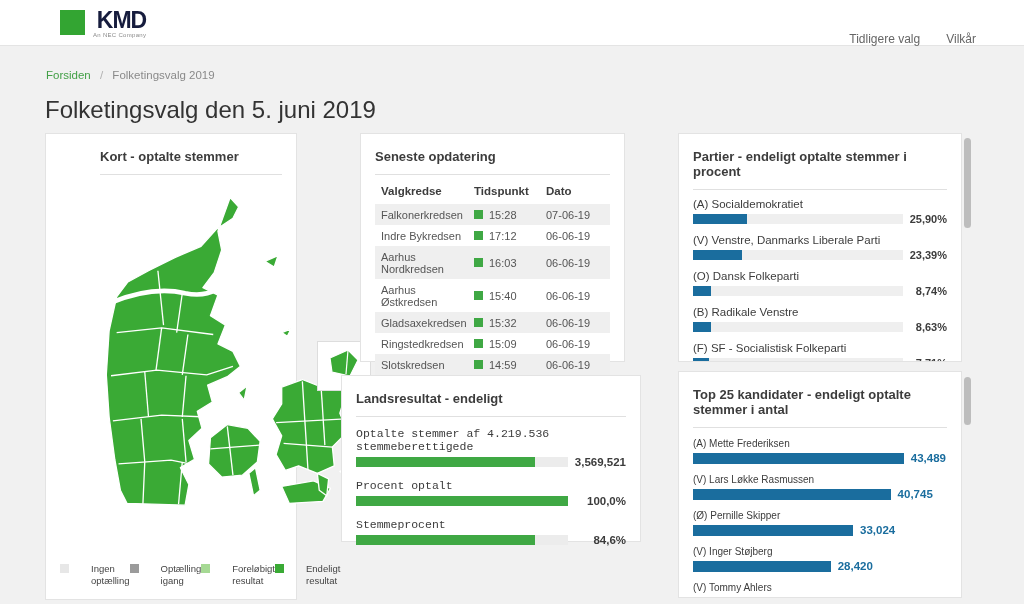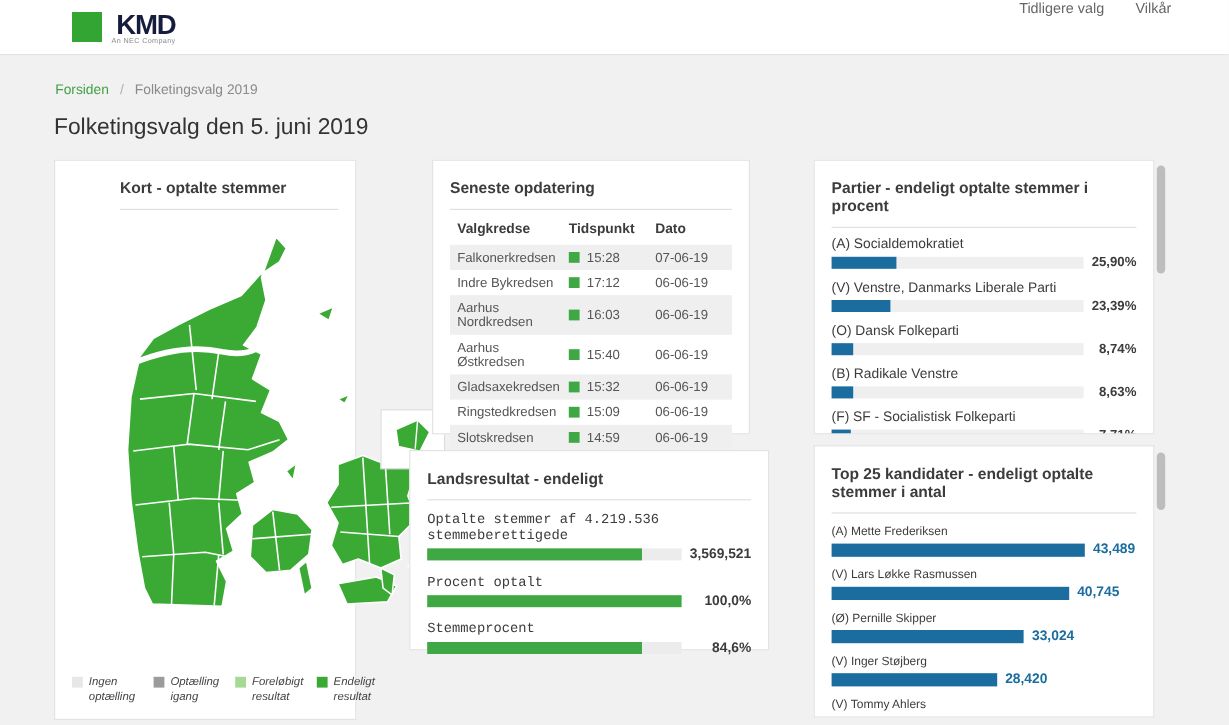--- a/index.html
+++ b/index.html
@@ -7,47 +7,47 @@
     font-family:"Liberation Sans", sans-serif; background:#f1f1f1; color:#3c3c3c; }
 
   
   .topbar { position:absolute; left:0; top:0; width:1024px; height:46px;
     background:#fff; border-bottom:1px solid #e4e4e4; }
   .logo { position:absolute; left:60px; top:8px; display:flex; align-items:flex-start; gap:8px; }
   .logo-square { width:25px; height:25px; background:#33a532; margin-top:2px; }
   .logo-textwrap { display:flex; flex-direction:column; align-items:flex-end; }
   .logo-kmd { font-size:23px; font-weight:bold; letter-spacing:-1px; color:#161c3d; line-height:24px; }
   .logo-sub { font-size:6px; color:#8a8a8a; letter-spacing:.3px; }
-  .topnav { position:absolute; right:48px; top:0; height:46px; display:flex; align-items:flex-start; gap:26px; }
+  .topnav { position:absolute; right:48px; top:0; height:46px; display:flex; align-items:flex-end; gap:26px; }
   .topnav a { font-size:12px; color:#666; text-decoration:none; cursor:pointer; }
 
   
   .breadcrumb { position:absolute; left:46px; top:69px; font-size:11.5px; color:#8a8a8a; }
   .breadcrumb .home { color:#43a047; cursor:pointer; }
   .breadcrumb .sep { margin:0 6px; color:#b0b0b0; }
-  .page-title { position:absolute; left:45px; top:96px; font-size:19px; font-weight:400; color:#333;text-align:center; }
+  .page-title { position:absolute; left:45px; top:96px; font-size:24px; font-weight:400; color:#333;text-align:center; }
 
   
   .card { position:absolute; background:#fff; border:1px solid #e3e3e3; }
   .card-title { font-size:13px; font-weight:bold; color:#3c3c3c; padding:15px 14px 10px 14px; }
   .card-divider { border-bottom:1px solid #e0e0e0; margin:0 14px; }
 
   #card-map   { left:45px;  top:133px; width:252px; height:467px;padding-left:40px; }
   #card-upd   { left:360px; top:133px; width:265px; height:229px; }
   #card-land  { left:341px; top:375px; width:300px; height:167px; }
   #card-part  { left:678px; top:133px; width:284px; height:229px; overflow:hidden; }
   #card-cand  { left:678px; top:371px; width:284px; height:227px; overflow:hidden; }
 
   
   .map-wrap { position:relative; width:100%; height:356px; }
   .map-svg { position:absolute; left:10px; top:8px; }
   .inset { position:absolute; left:231px; top:166px; width:54px; height:50px;
     background:#fff; border:1px solid #ddd; }
   .legend { position:absolute; left:14px; bottom:12px; width:272px; display:flex; }
-  .legend-item { flex:1; display:flex; gap:5px; font-size:9.5px; color:#444; line-height:12px;font-style:italic; }
+  .legend-item { flex:1; display:flex; gap:22px; font-size:9.5px; color:#444; line-height:12px; }
   .legend-swatch { width:9px; height:9px; margin-top:1px; flex:none; }
 
   
   .upd-table { margin:4px 14px 0 14px; }
   .upd-head { display:flex; font-size:11.5px; font-weight:bold; color:#3c3c3c;
     padding:6px 6px 7px 6px; }
   .upd-row { display:flex; font-size:11px; color:#555; padding:4.5px 6px; align-items:center; cursor:pointer; }
   .upd-row:nth-child(odd) { background:#efefef; }
   .c-name { flex:1; }
   .c-time { width:72px; display:flex; align-items:center; gap:6px; }

